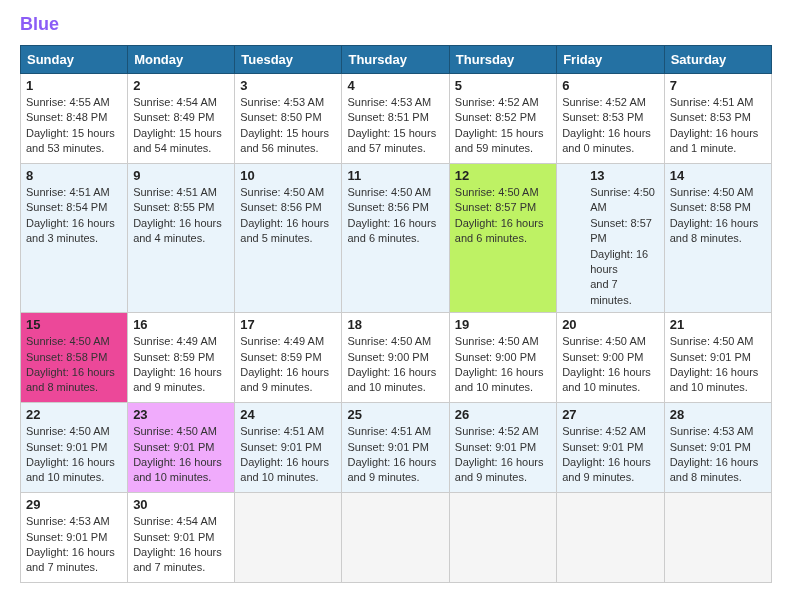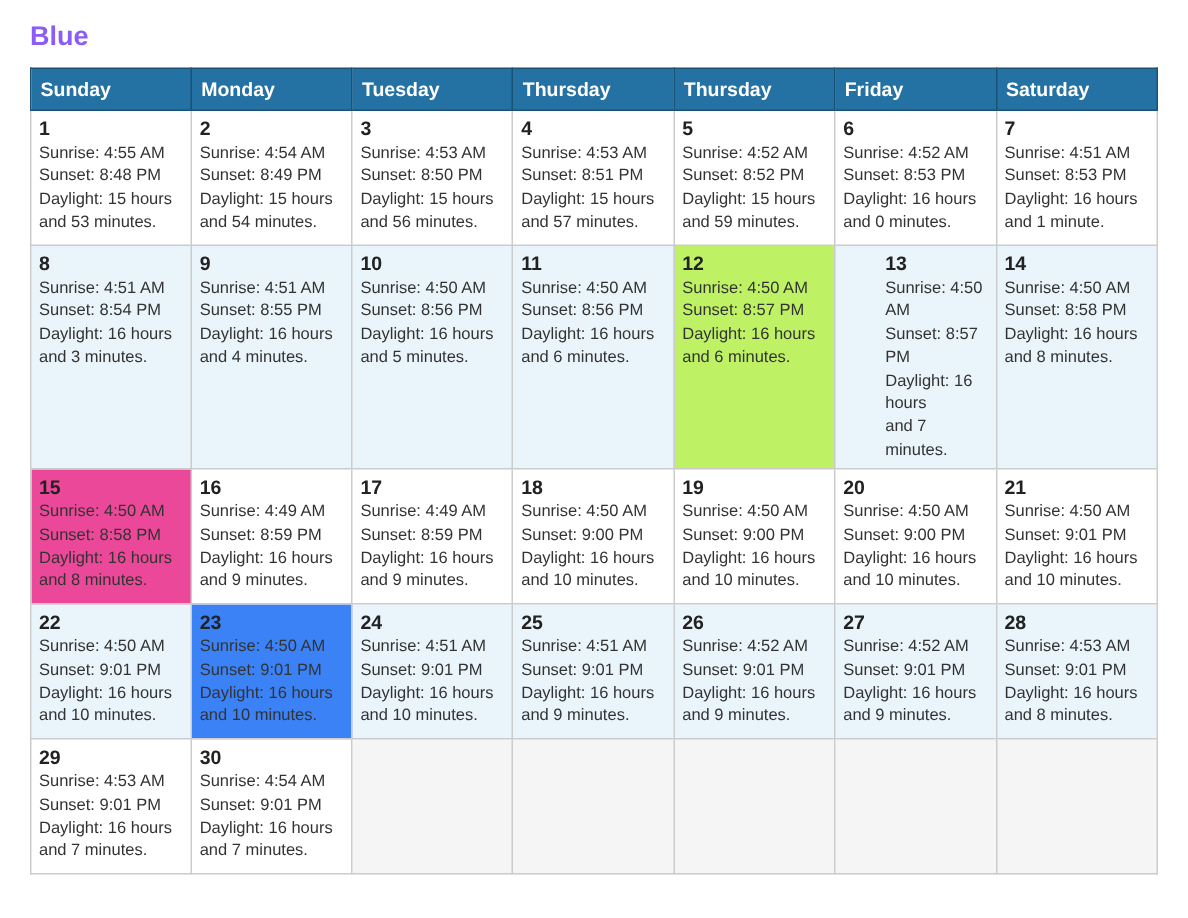--- a/index.html
+++ b/index.html
@@ -197,21 +197,21 @@
         <td style="background-color: rgb(255, 255, 255);">
           <div class="day-number">21</div>
           <div class="day-info">Sunrise: 4:50 AM<br>Sunset: 9:01 PM<br>Daylight: 16 hours<br>and 10 minutes.</div>
         </td>
       </tr>
       <tr>
         <td style="background-color: rgb(234, 244, 251);">
           <div class="day-number">22</div>
           <div class="day-info">Sunrise: 4:50 AM<br>Sunset: 9:01 PM<br>Daylight: 16 hours<br>and 10 minutes.</div>
         </td>
-        <td style="background-color: #3b82f6;">
+        <td style="background-color: #f0abfc;">
           <div class="day-number">23</div>
           <div class="day-info">Sunrise: 4:50 AM<br>Sunset: 9:01 PM<br>Daylight: 16 hours<br>and 10 minutes.</div>
         </td>
         <td style="background-color: rgb(234, 244, 251);">
           <div class="day-number">24</div>
           <div class="day-info">Sunrise: 4:51 AM<br>Sunset: 9:01 PM<br>Daylight: 16 hours<br>and 10 minutes.</div>
         </td>
         <td style="background-color: rgb(234, 244, 251);">
           <div class="day-number">25</div>
           <div class="day-info">Sunrise: 4:51 AM<br>Sunset: 9:01 PM<br>Daylight: 16 hours<br>and 9 minutes.</div>

